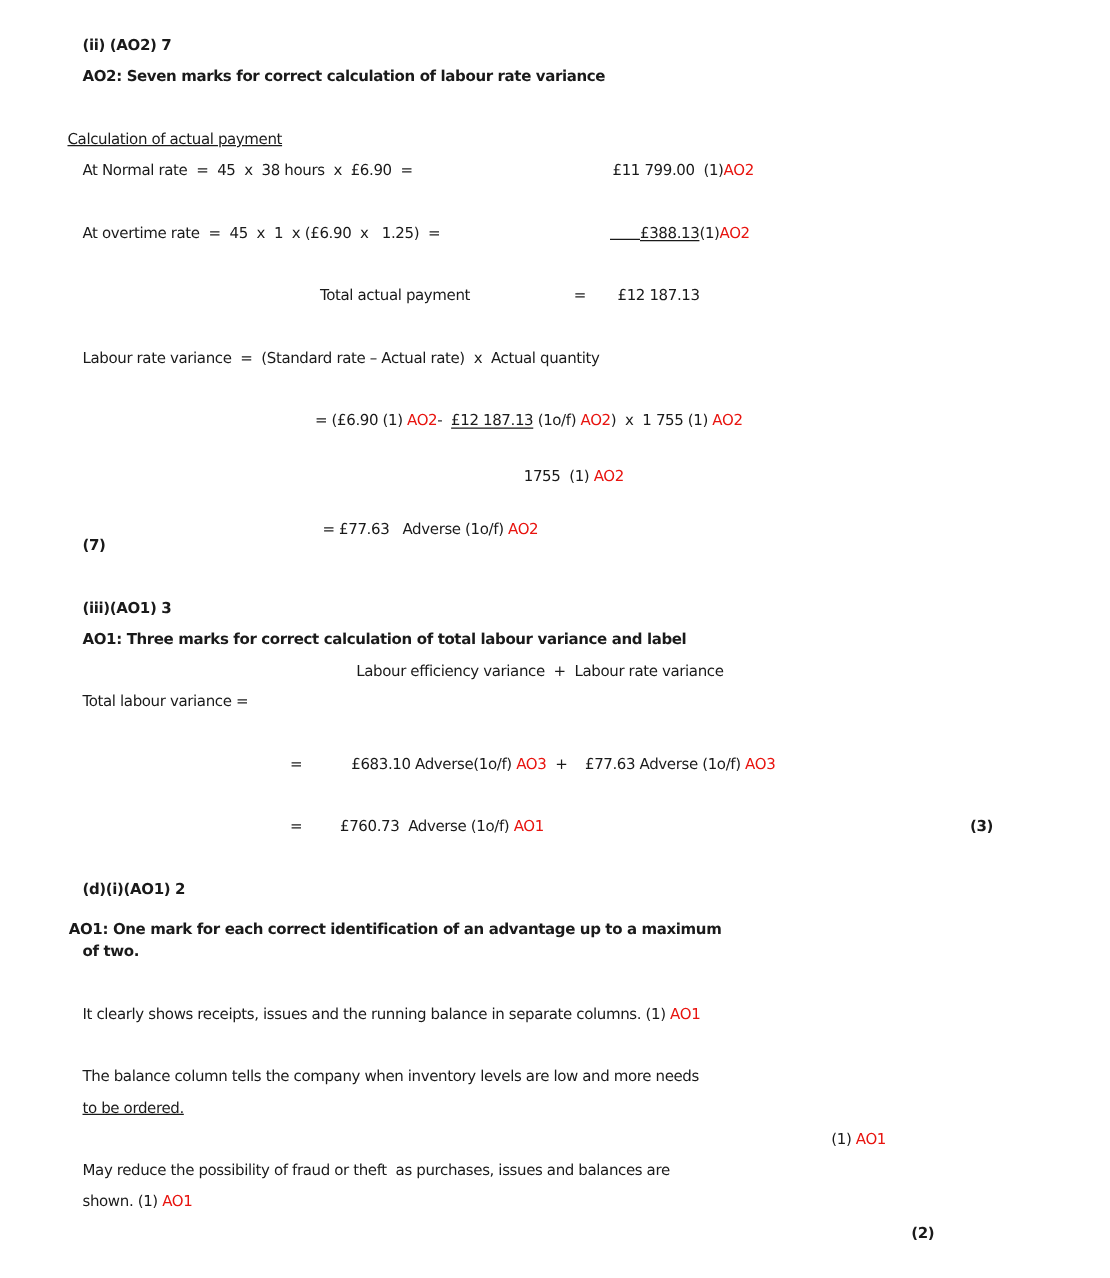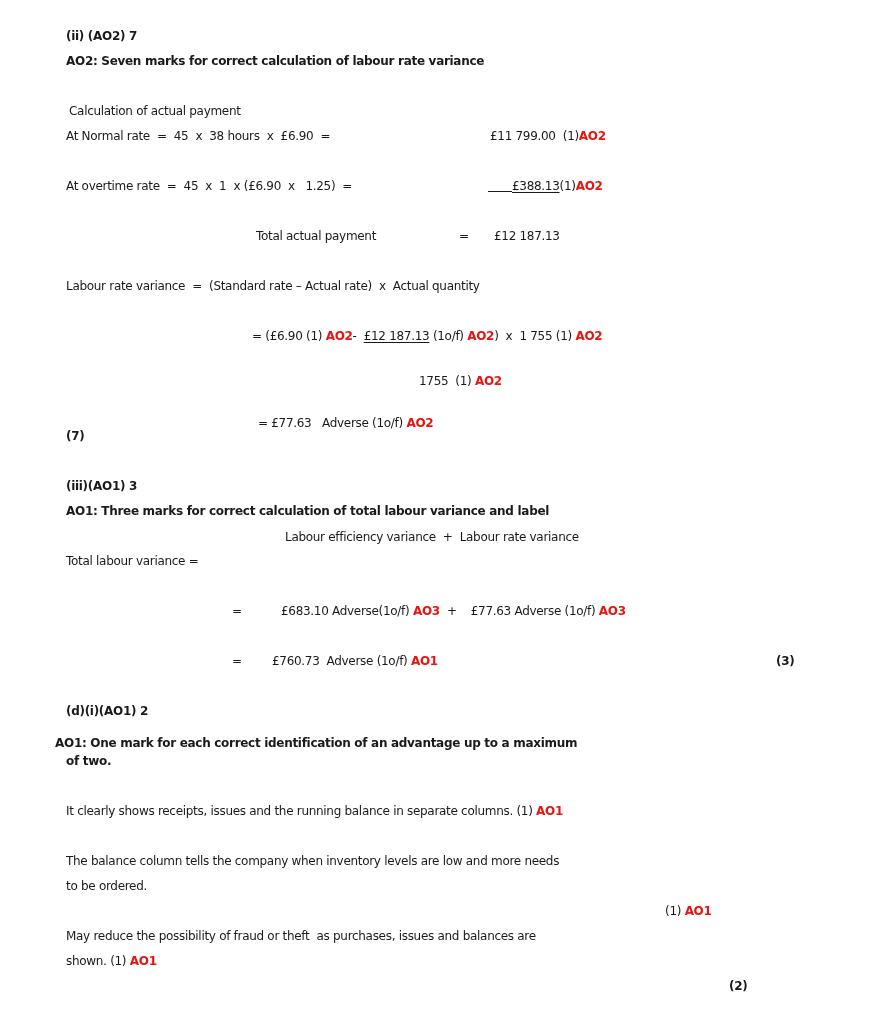--- a/index.html
+++ b/index.html
@@ -2,31 +2,31 @@
 <html><head>
   <meta charset="utf-8">
   <style>
     html, body { margin: 0; padding: 0; background: #ffffff; }
     body {
       width: 888px; height: 1022px; position: relative; overflow: hidden;
       font-family: "DejaVu Sans", sans-serif; color: #1a1a1a;
     }
     .ln { position: absolute; white-space: pre; font-size: 12px; line-height: 20px; letter-spacing: -0.3px; }
     .b { font-weight: bold; }
-    .red { color: #e8140f; font-weight: bold; }
+    .red { color: #e8140f; }
     .u { text-decoration: underline; text-underline-offset: 2px; }
     .ul-lead { display: inline-block; border-bottom: 1px solid #1a1a1a; }
   </style>
 </head>
 <body>
 
 <div class="ln b" style="left:66px;top:26px;">(ii) (AO2) 7</div>
 <div class="ln b" style="left:66px;top:51px;">AO2: Seven marks for correct calculation of labour rate variance</div>
 
-<div class="ln" style="left:69px;top:101px;">Calculation of actual payment</div>
+<div class="ln" style="left:54px;top:101px;text-decoration:underline;">Calculation of actual payment</div>
 
 <div class="ln" style="left:66px;top:126px;">At Normal rate  =  45  x  38 hours  x  £6.90  =</div>
 <div class="ln" style="left:490px;top:126px;"><span>£11 799.00</span>  <span>(1)</span><span class="red">AO2</span></div>
 
 <div class="ln" style="left:66px;top:176px;">At overtime rate  =  45  x  1  x (£6.90  x   1.25)  =</div>
 <div class="ln" style="left:488px;top:176px;"><span class="ul-lead" style="width:24px;height:15px;vertical-align:top;"></span><span class="u">£388.13</span><span>(1)</span><span class="red">AO2</span></div>
 
 <div class="ln" style="left:256px;top:226px;">Total actual payment</div>
 <div class="ln" style="left:459px;top:226px;">=</div>
 <div class="ln" style="left:494px;top:226px;">£12 187.13</div>
@@ -54,19 +54,19 @@
 <div class="ln" style="left:272px;top:651px;"><span>£760.73  Adverse (1o/f) </span><span class="red">AO1</span></div>
 <div class="ln b" style="left:776px;top:651px;">(3)</div>
 
 <div class="ln b" style="left:66px;top:701px;">(d)(i)(AO1) 2</div>
 <div class="ln b" style="left:55px;top:726px;margin-top:7px;">AO1: One mark for each correct identification of an advantage up to a maximum</div>
 <div class="ln b" style="left:66px;top:751px;">of two.</div>
 
 <div class="ln" style="left:66px;top:801px;"><span>It clearly shows receipts, issues and the running balance in separate columns. (1) </span><span class="red">AO1</span></div>
 
 <div class="ln" style="left:66px;top:851px;">The balance column tells the company when inventory levels are low and more needs</div>
-<div class="ln" style="left:66px;top:876px;">to be ordered.</div>
+<div class="ln" style="left:66px;top:876px;text-decoration:underline;">to be ordered.</div>
 <div class="ln" style="left:665px;top:901px;"><span>(1) </span><span class="red">AO1</span></div>
 
 <div class="ln" style="left:66px;top:926px;">May reduce the possibility of fraud or theft  as purchases, issues and balances are</div>
 <div class="ln" style="left:66px;top:951px;"><span>shown. (1) </span><span class="red">AO1</span></div>
 
 <div class="ln b" style="left:729px;top:976px;">(2)</div>
 
 </body></html>

